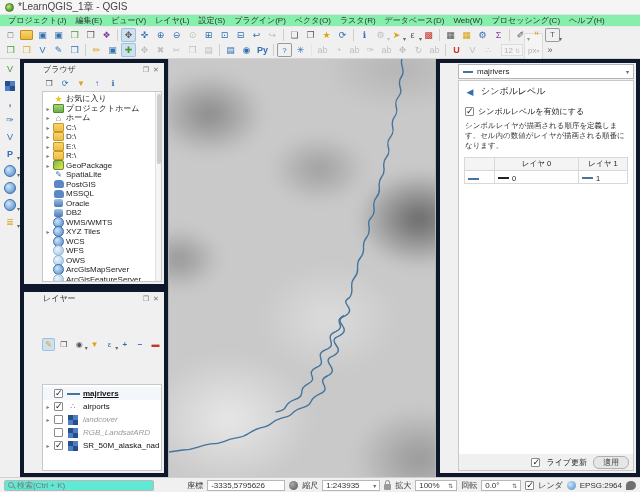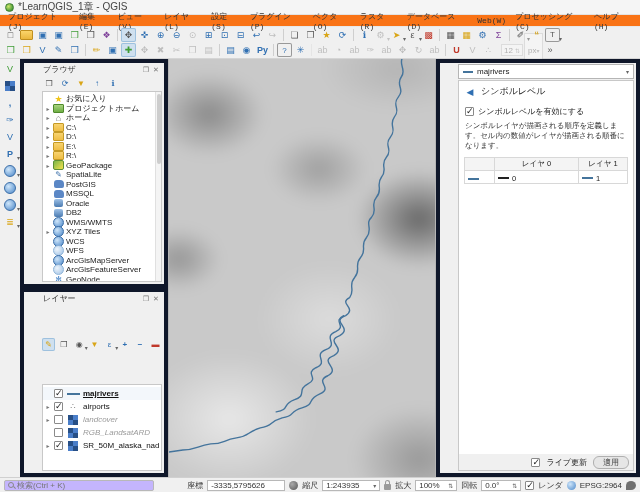--- a/index.html
+++ b/index.html
@@ -5,21 +5,21 @@
   * { margin:0; padding:0; box-sizing:border-box; }
   html,body { width:640px; height:492px; overflow:hidden; }
   body { font-family:"Liberation Sans","DejaVu Sans",sans-serif; font-size:9px; color:#222; background:#f0f0f0; position:relative; }
 
   
   #titlebar { height:15px; background:#f5f5f5; border-bottom:1px solid #e3e3e3; display:flex; align-items:center; gap:4px; padding:0 5px; }
   .qgis-logo { width:9px; height:9px; border-radius:50%; background:radial-gradient(circle at 35% 35%, #cde76a, #4c9b3b 70%); border:1px solid #3c7e2f; }
   #title-text { font-size:10px; color:#444; }
 
   
-  #menubar { height:11px; background:#f97316; display:flex; align-items:center; padding:0 4px; gap:1px;font-family:Liberation Mono, monospace; }
+  #menubar { height:11px; background:#86efac; display:flex; align-items:center; padding:0 4px; gap:1px; }
   .menu-item { font-size:8px; color:#333; padding:0 4px; cursor:default; }
 
   
   .toolbar { background:#f0f0f0; display:flex; align-items:center; padding:0 3px; gap:1px; }
   #toolbar1 { height:16px; border-top:1px solid #e8e8e8; }
   #toolbar2 { height:17px; border-bottom:1px solid #d5d5d5; }
   .tbtn { width:15px; height:14px; display:inline-flex; align-items:center; justify-content:center; font-size:9px; color:#555; border-radius:2px; position:relative; }
   .c-yellow { color:#d9a516; } .c-blue { color:#2f6fb2; } .c-green { color:#3f9c35; }
   .c-red { color:#c0392b; } .c-purple { color:#7d3f98; } .bold { font-weight:bold; }
   .dim { opacity:.32; }
@@ -116,21 +116,21 @@
   table.symtable th, table.symtable td { border:1px solid #d8d8d8; font-size:7.5px; font-weight:normal; height:13px; padding:0 3px; text-align:left; }
   table.symtable th { background:#f4f4f4; text-align:center; }
   .cell-sym { display:inline-flex; align-items:center; gap:3px; }
   .mini-line-blue { display:inline-block; width:11px; height:2px; background:#44749c; }
   .mini-line-black { display:inline-block; width:11px; height:2px; background:#222; }
   .styling-footer { position:absolute; left:0; right:0; bottom:0; height:16px; display:flex; align-items:center; justify-content:flex-end; gap:6px; padding:0 4px; background:#f0f0f0; }
   .apply-btn { min-width:36px; height:13px; background:#e6e6e6; border:1px solid #b0b0b0; border-radius:6px; font-size:8px; color:#444; display:inline-flex; align-items:center; justify-content:center; padding:0 6px; }
 
   
   #statusbar { position:absolute; left:0; right:0; bottom:0; height:15px; background:#f0f0f0; border-top:1px solid #d0d0d0; display:flex; align-items:center; gap:4px; padding:0 4px; font-size:8px; color:#333; }
-  .search-box { width:150px; height:11px; background:#c4b5fd; border:1px solid #b8b8b8; border-radius:2px; display:flex; align-items:center; gap:3px; padding:0 3px; }
+  .search-box { width:150px; height:11px; background:#5eead4; border:1px solid #b8b8b8; border-radius:2px; display:flex; align-items:center; gap:3px; padding:0 3px; }
   .mag-ic { width:6px; height:6px; border:1px solid #888; border-radius:50%; position:relative; flex:0 0 auto; }
   .mag-ic::after { content:""; position:absolute; width:3px; height:1px; background:#888; transform:rotate(45deg); right:-3px; bottom:-1px; }
   .search-box input { border:none; outline:none; width:100%; font-size:8px; color:#333; background:transparent; font-family:inherit; }
   .sb-spacer { flex:1; }
   .sb-box { height:11px; background:#fff; border:1px solid #b8b8b8; display:inline-flex; align-items:center; padding:0 3px; gap:3px; }
   .sb-globe { width:9px; height:9px; border-radius:50%; background:radial-gradient(circle at 35% 35%, #aaa, #555); }
   .lockico { width:7px; height:6px; background:#9a9a9a; border-radius:1px; position:relative; margin-top:3px; }
   .lockico::before { content:""; position:absolute; left:1px; top:-4px; width:3px; height:4px; border:1px solid #9a9a9a; border-bottom:none; border-radius:3px 3px 0 0; }
   .balloon { width:10px; height:9px; background:#6f6f6f; border-radius:50% 50% 50% 0; }
 </style>
@@ -334,20 +334,25 @@
             <span class="ticon g-globe"></span>
             <span class="tlabel">WCS</span>
           </div>
 
           <div class="trow">
             <span class="exp"></span>
             <span class="ticon g-globe-light"></span>
             <span class="tlabel">WFS</span>
           </div>
 
+          <div class="trow">
+            <span class="exp"></span>
+            <span class="ticon g-globe-light"></span>
+            <span class="tlabel">OWS</span>
+          </div>
 
           <div class="trow">
             <span class="exp"></span>
             <span class="ticon g-globe"></span>
             <span class="tlabel">ArcGisMapServer</span>
           </div>
 
           <div class="trow">
             <span class="exp"></span>
             <span class="ticon g-globe-light"></span>

